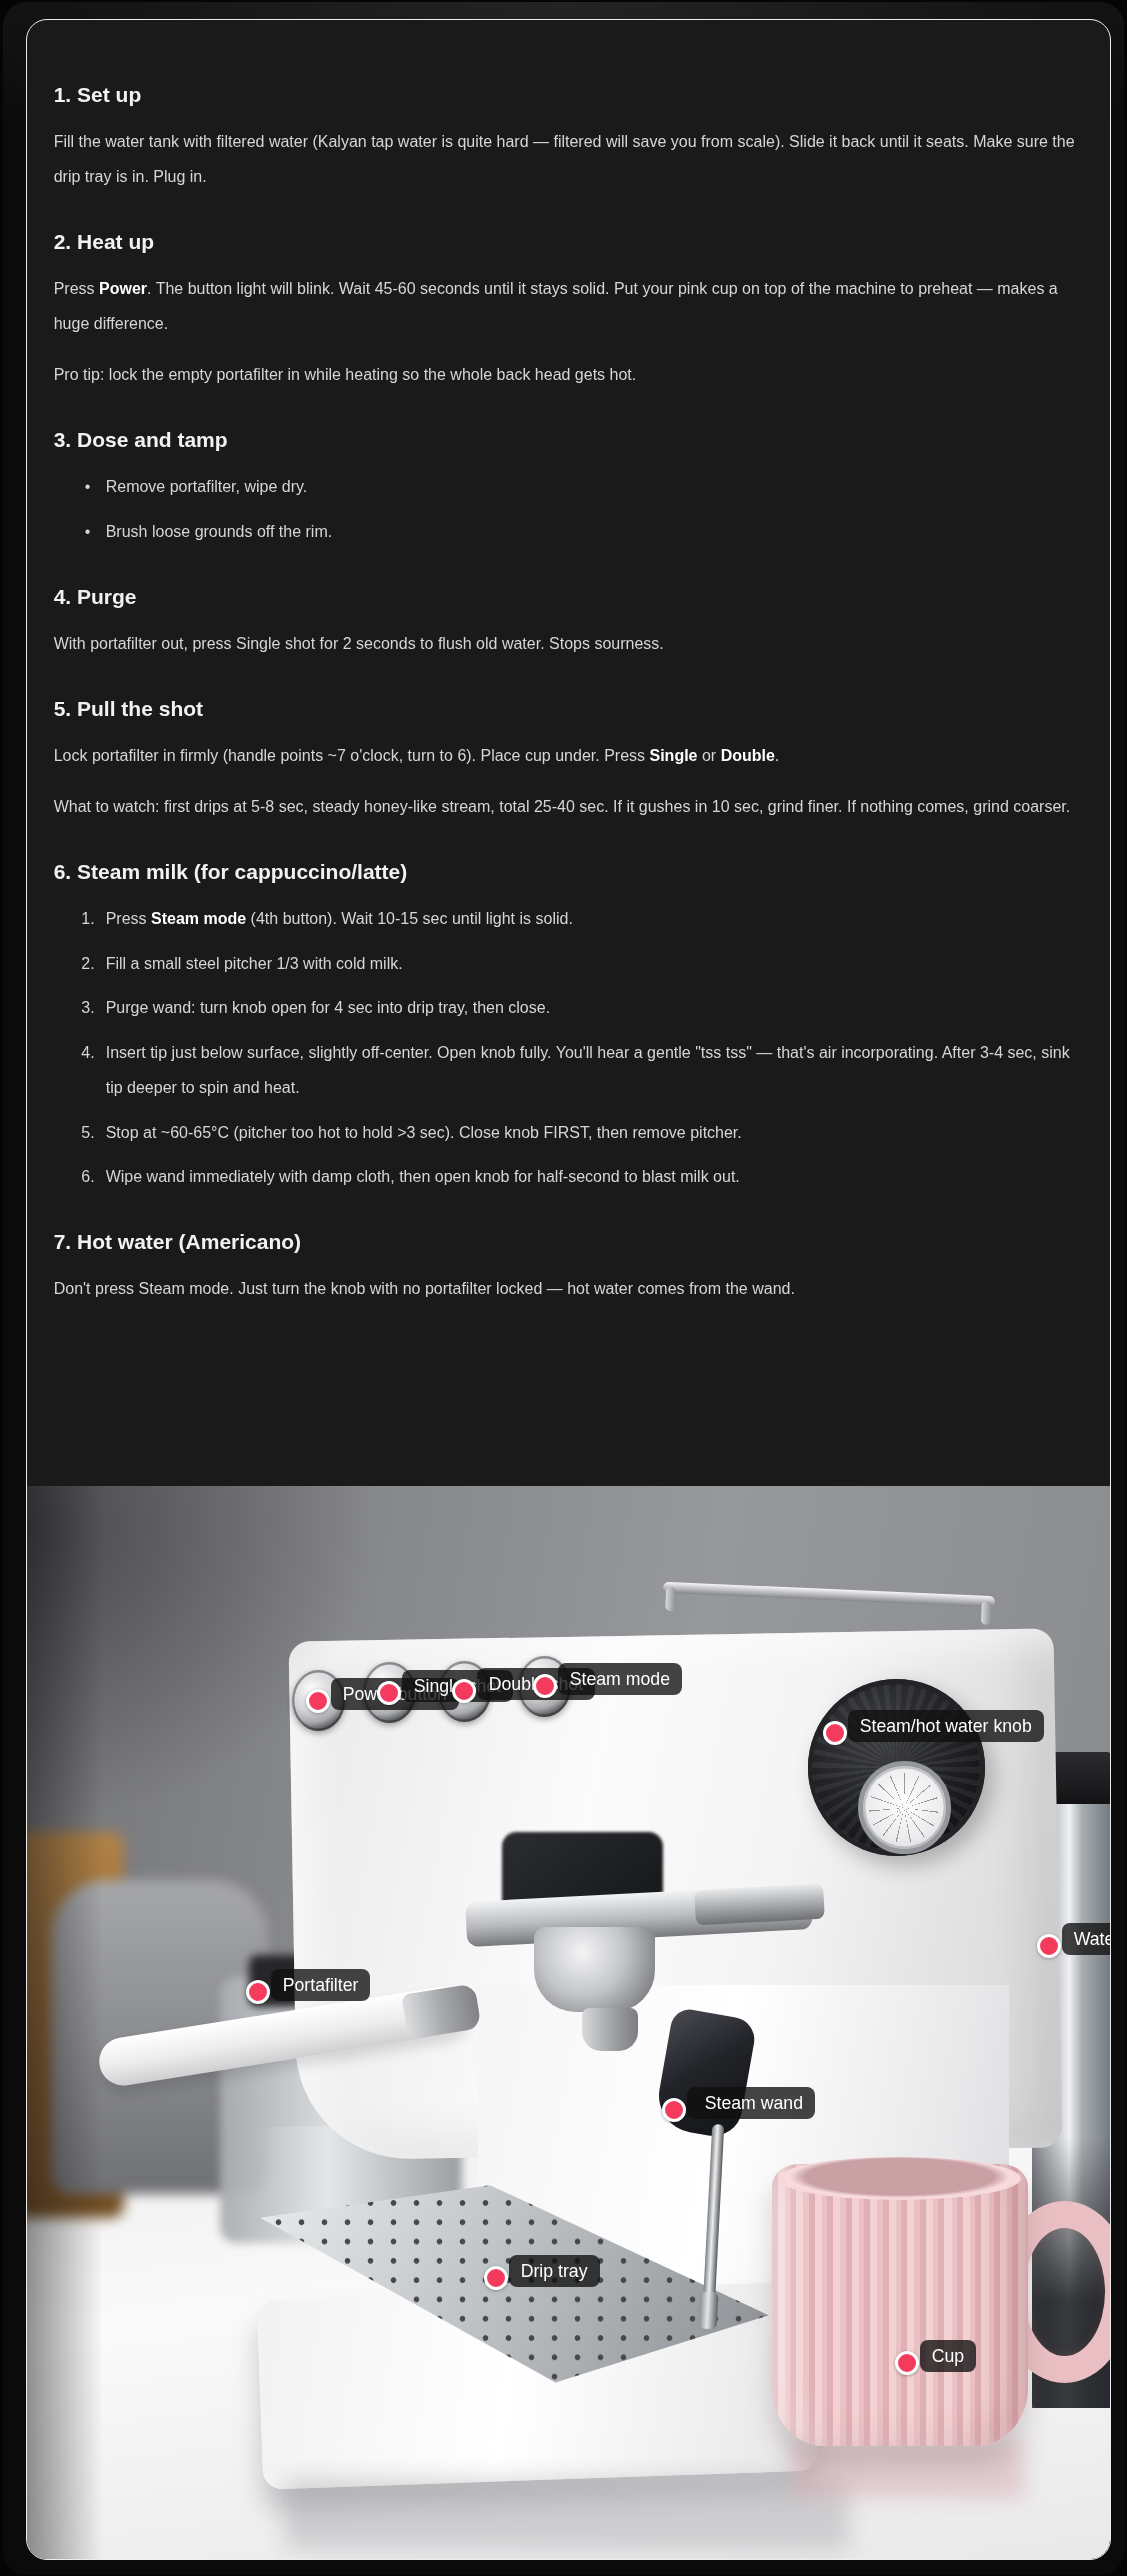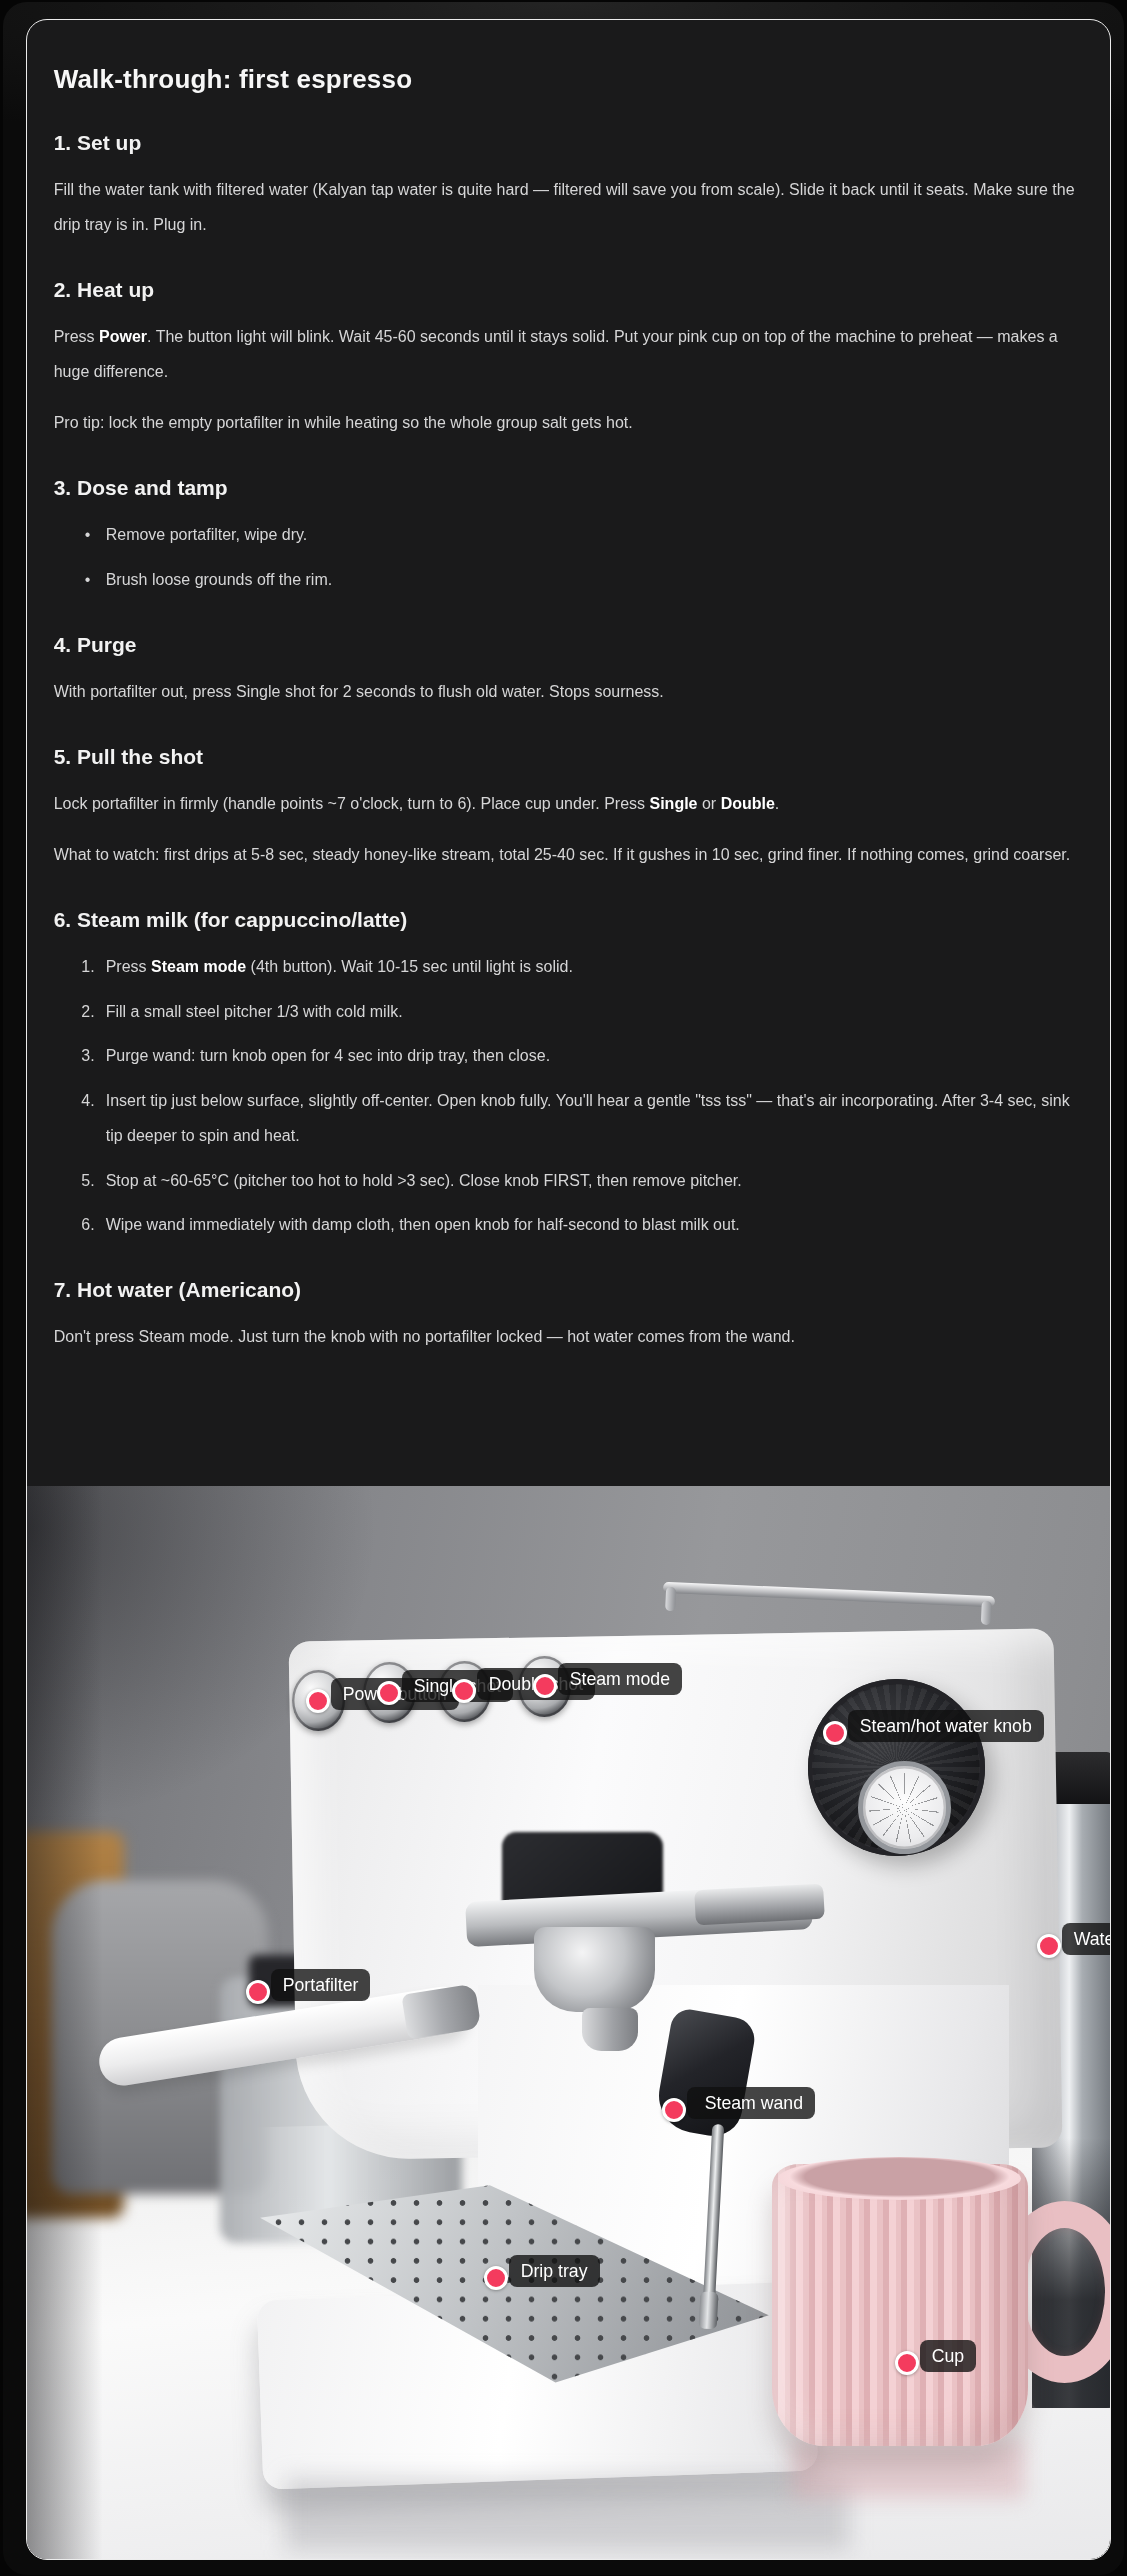--- a/index.html
+++ b/index.html
@@ -116,27 +116,26 @@
                   border-radius:8px; font-size:17.7px; font-weight:500; color:#ffffff; white-space:nowrap; }
   .marker .dot { position:absolute; left:-12px; top:-12px; width:24px; height:24px; border-radius:50%;
                  border:3.2px solid #ffffff; box-shadow:0 0.8px 3.2px rgba(0,0,0,.35); }
 </style>
 </head>
 <body>
 
 <div class="window">
   <div class="card">
     <div class="content">
-      <h1 class="title">Walk-through: first espresso</h1>
       <div>
           <h2>1. Set up</h2>
           <p><span>Fill the water tank with filtered water (Kalyan tap water is quite hard — filtered will save you from scale). Slide it back until it seats. Make sure the drip tray is in. Plug in.</span></p>
           <h2>2. Heat up</h2>
           <p><span>Press </span><strong>Power</strong><span>. The button light will blink. Wait 45-60 seconds until it stays solid. Put your pink cup on top of the machine to preheat — makes a huge difference.</span></p>
-          <p><span>Pro tip: lock the empty portafilter in while heating so the whole group salt gets hot.</span></p>
+          <p><span>Pro tip: lock the empty portafilter in while heating so the whole back head gets hot.</span></p>
           <h2>3. Dose and tamp</h2>
           <ul>
             <li><span>Remove portafilter, wipe dry.</span></li>
             <li><span>Brush loose grounds off the rim.</span></li>
           </ul>
           <h2>4. Purge</h2>
           <p><span>With portafilter out, press Single shot for 2 seconds to flush old water. Stops sourness.</span></p>
           <h2>5. Pull the shot</h2>
           <p><span>Lock portafilter in firmly (handle points ~7 o'clock, turn to 6). Place cup under. Press </span><strong>Single</strong><span> or </span><strong>Double</strong><span>.</span></p>
           <p><span>What to watch: first drips at 5-8 sec, steady honey-like stream, total 25-40 sec. If it gushes in 10 sec, grind finer. If nothing comes, grind coarser.</span></p>

